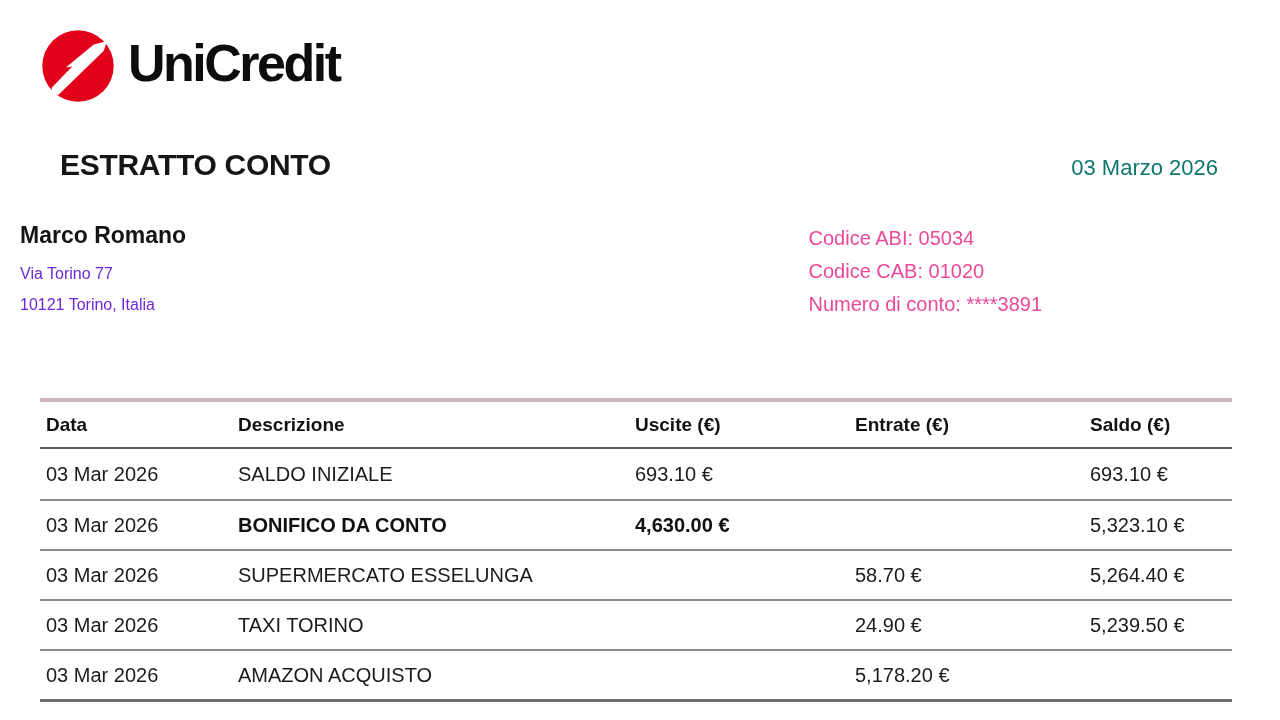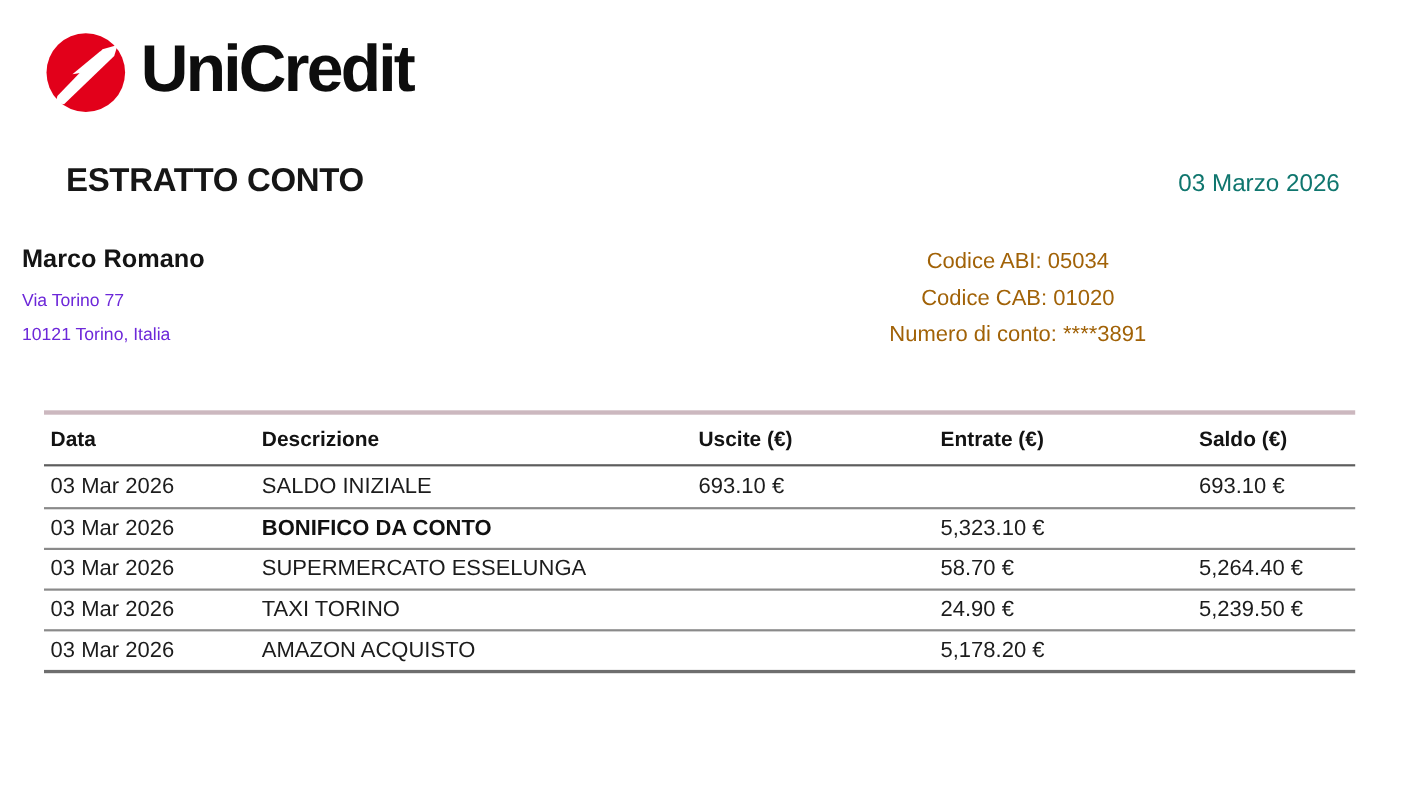--- a/index.html
+++ b/index.html
@@ -12,21 +12,21 @@
   }
   .page { position: relative; width: 1280px; height: 720px; }
 
   
   .logo-row {
     display: flex; align-items: center;
     margin: 28px 0 0 40px;
   }
   .logo-mark { width: 76px; height: 76px; display: block; }
   .logo-text {
-    font-size: 60px; font-weight: 700; letter-spacing: -2.5px;
+    font-size: 52px; font-weight: 700; letter-spacing: -2.5px;
     color: #0d0d0d; margin-left: 12px; line-height: 1;
     padding-bottom: 6px;
   }
 
   
   .title-row {
     display: flex; justify-content: space-between; align-items: baseline;
     margin: 44px 48px 0 40px;
   }
   .doc-title {
@@ -35,43 +35,43 @@
   .doc-date { font-size: 22px; color: #0f766e; margin-right: 14px; }
 
   
   .info-row {
     display: flex; justify-content: space-between;
     margin: 40px 48px 0 20px;
   }
   .holder-name { font-size: 23px; font-weight: 700; color: #141414; margin-bottom: 9px; }
   .holder-line { font-size: 16px; color: #6d28d9; line-height: 31px; }
   .acct-info { margin-right: 190px; }
-  .acct-line { font-size: 20px; color: #a16207; line-height: 33px; text-align: center; }
+  .acct-line { font-size: 20px; color: #ec4899; line-height: 33px; }
 
   
   .stmt-table {
-    margin: 52px 48px 0 40px;
+    margin: 77px 48px 0 40px;
     width: 1192px;
     border-top: 4px solid #ccb8bf;
   }
   .t-head {
     display: grid;
     grid-template-columns: 192px 397px 220px 235px 1fr;
     padding-left: 6px;
     height: 47px;
     align-items: center;
     border-bottom: 2px solid #5d5d5d;
   }
   .th { font-size: 19px; font-weight: 700; color: #131313; }
   .t-body { border-bottom: 3px solid #6e6e6e; }
   .t-row {
     display: grid;
     grid-template-columns: 192px 397px 220px 235px 1fr;
     padding-left: 6px;
-    height: 37px;
+    height: 50px;
     align-items: center;
   }
   .t-row + .t-row { border-top: 2px solid #8a8a8a; }
   .td { font-size: 20px; color: #1c1c1c; }
   .td.emph { font-weight: 700; color: #111111; }
 </style>
 </head>
 <body>
 
 <div class="page">
@@ -116,20 +116,21 @@
     <div class="td">03 Mar 2026</div>
     <div class="td">SALDO INIZIALE</div>
     <div class="td">693.10 €</div>
     <div class="td"></div>
     <div class="td">693.10 €</div>
   </div>
 
   <div class="t-row">
     <div class="td">03 Mar 2026</div>
     <div class="td emph">BONIFICO DA CONTO</div>
+    <div class="td emph">4,630.00 €</div>
     <div class="td"></div>
     <div class="td">5,323.10 €</div>
   </div>
 
   <div class="t-row">
     <div class="td">03 Mar 2026</div>
     <div class="td">SUPERMERCATO ESSELUNGA</div>
     <div class="td"></div>
     <div class="td">58.70 €</div>
     <div class="td">5,264.40 €</div>

